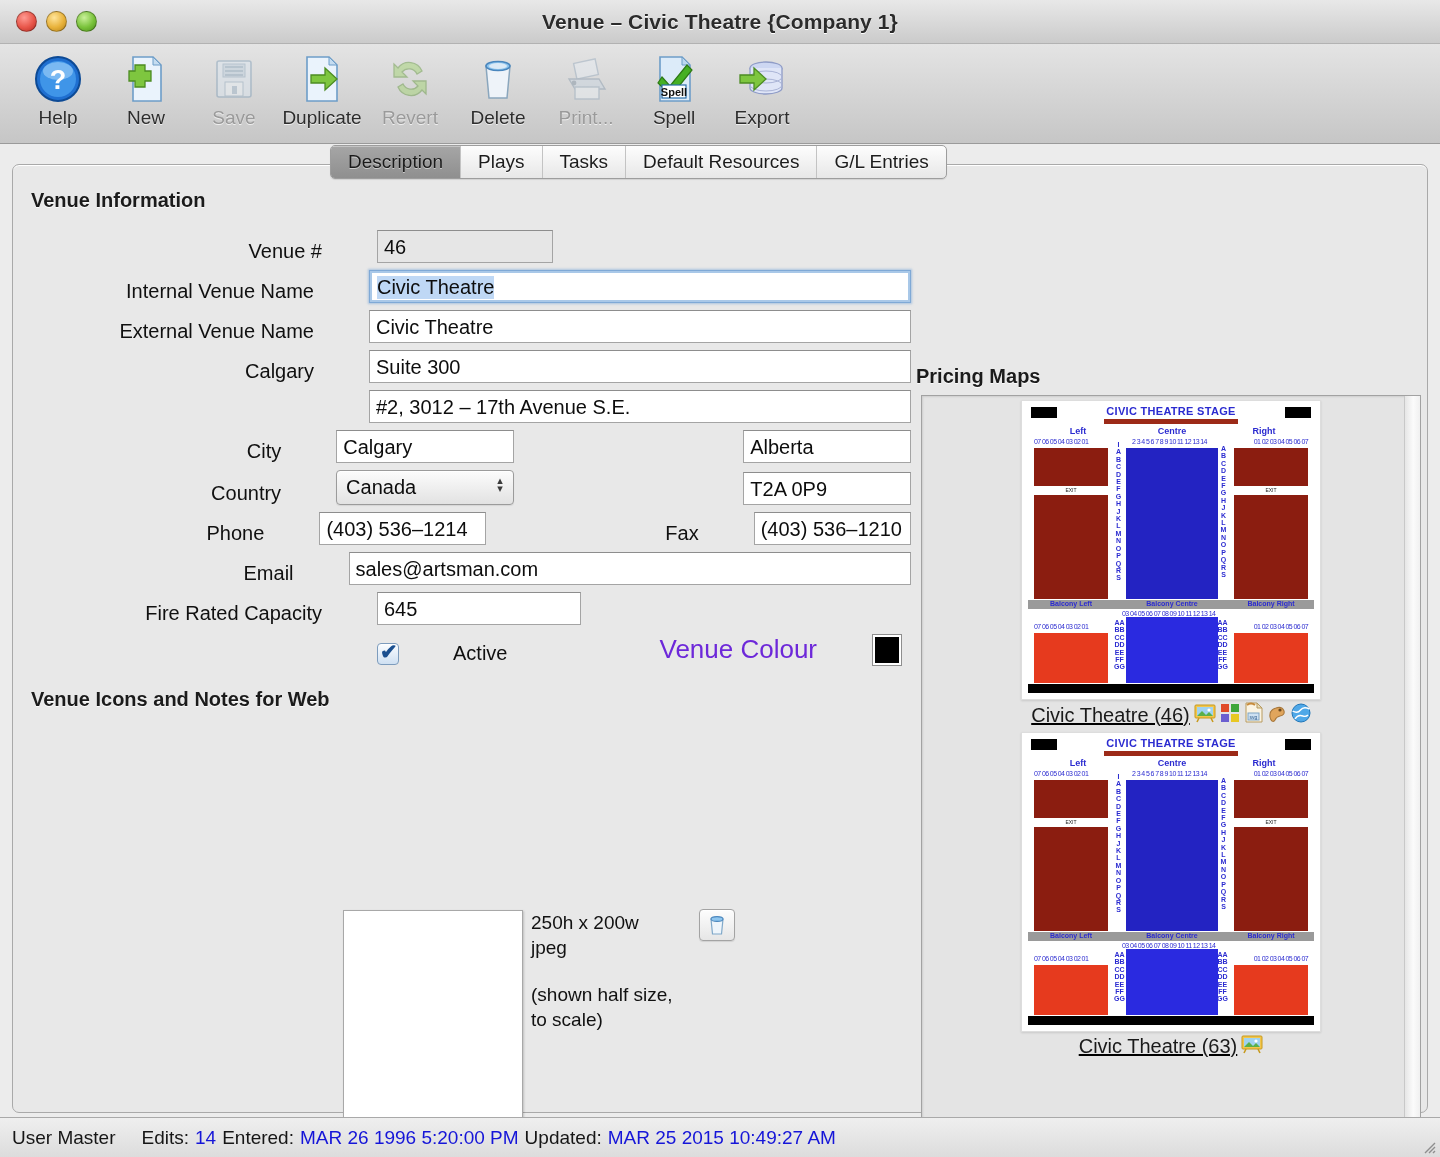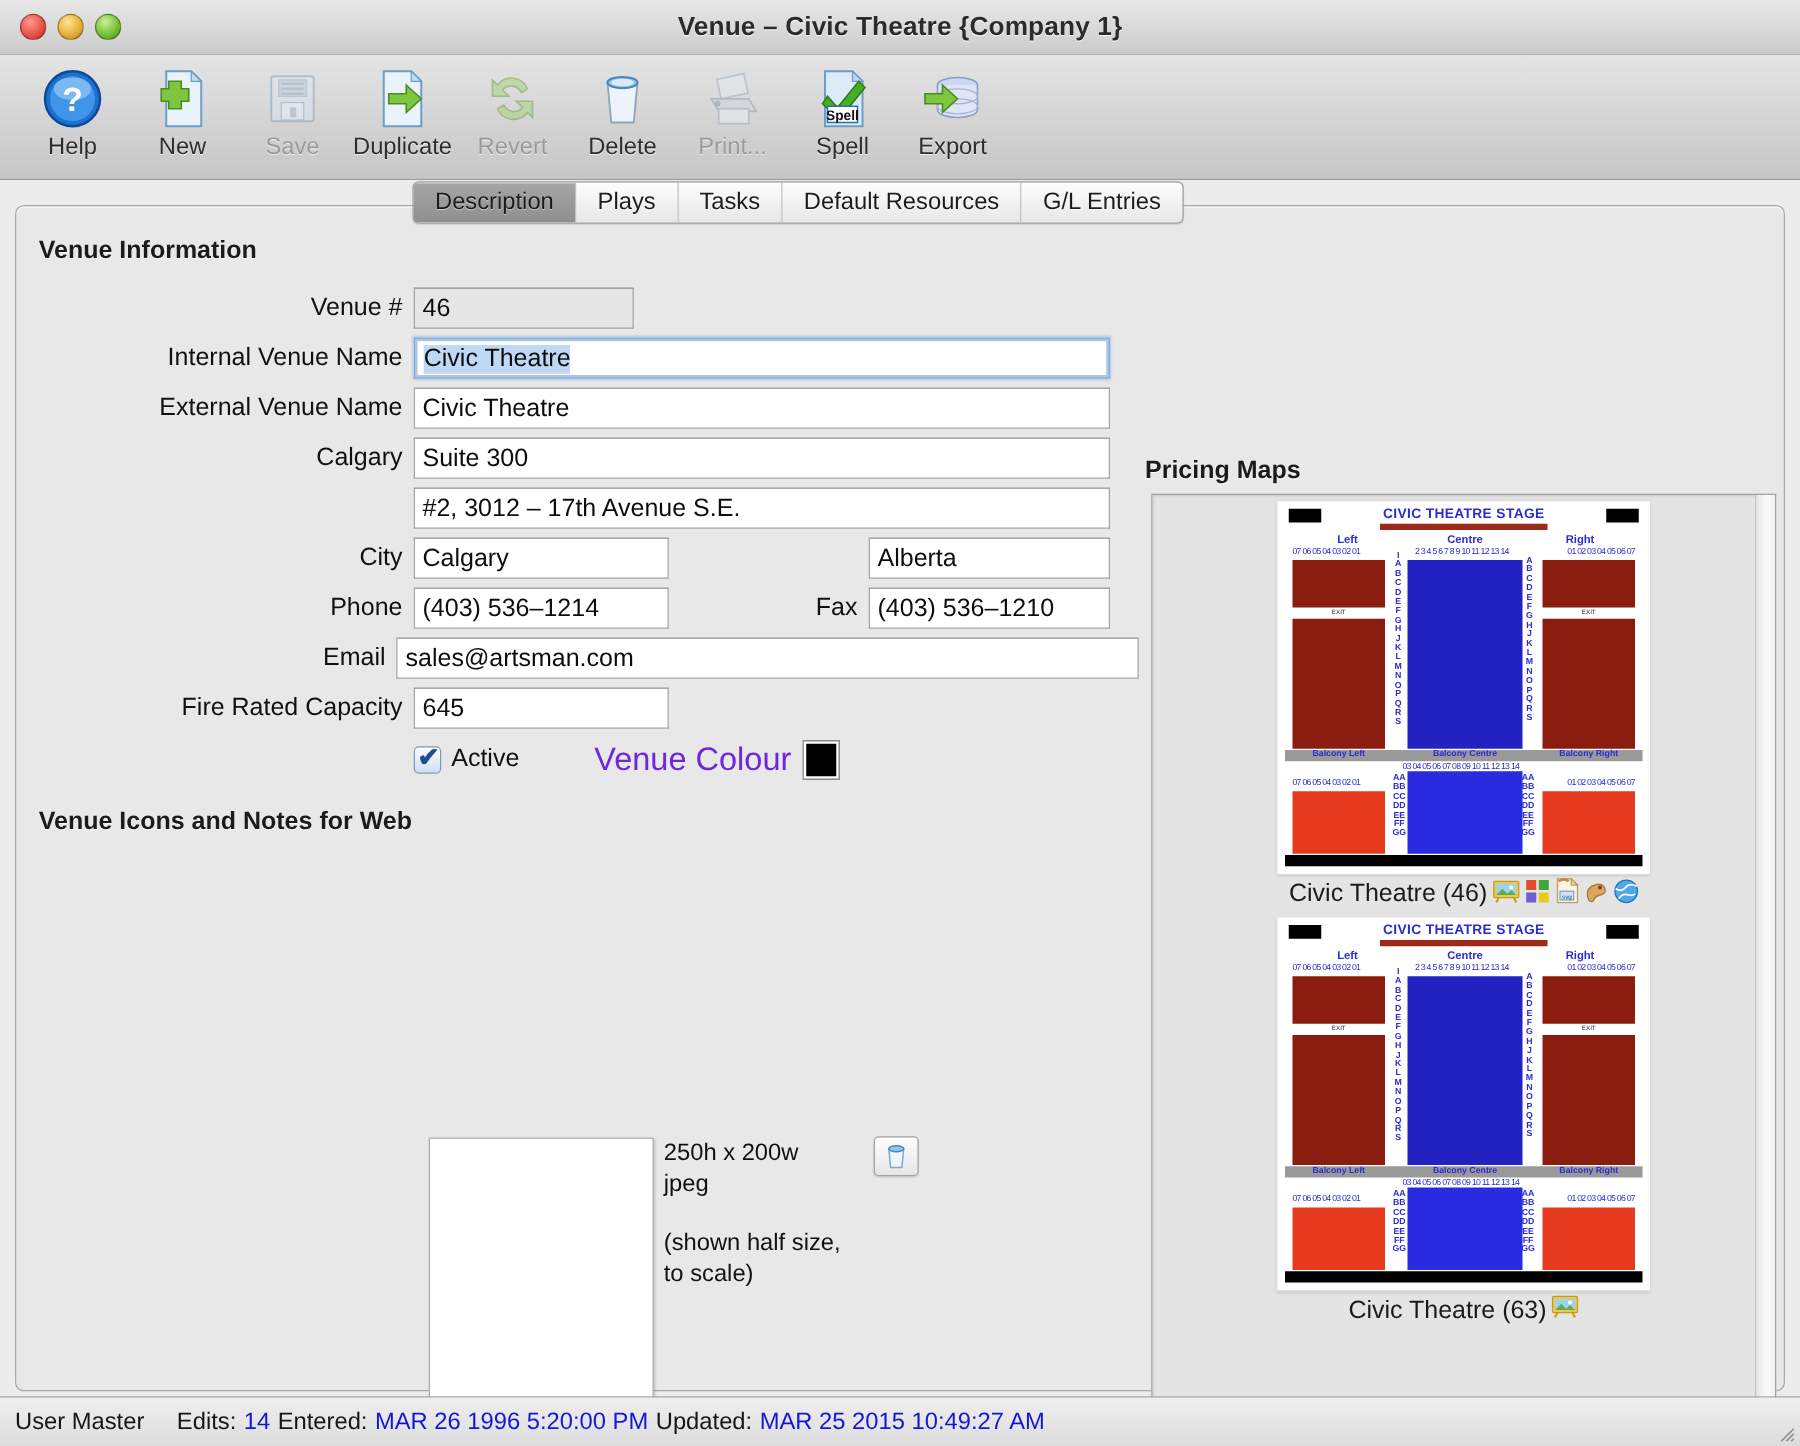--- a/index.html
+++ b/index.html
@@ -73,21 +73,21 @@
     box-shadow:inset 0 1px 0 #fff;
   }
 
   h3.sect{
     font-size:20px; font-weight:bold; color:#1b1b1b; margin:0;
     text-shadow:0 1px 0 rgba(255,255,255,.8);
   }
 
   
   .form{ position:absolute; left:18px; top:24px; width:880px; }
-  .row{ display:flex; align-items:center; margin-bottom:7px; }
+  .row{ display:flex; align-items:flex-end; margin-bottom:7px;gap:46px; }
   .lab{
     width:300px; text-align:right; padding-right:9px;
     font-size:20px; color:#101010;
   }
   .fld{
     height:33px; background:#fff; border:1px solid #a4a4a4;
     border-top-color:#8d8d8d;
     font-size:20px; color:#0d0d0d; padding:2px 5px 0 6px;
     display:flex; align-items:center; white-space:nowrap; overflow:hidden;
   }
@@ -145,21 +145,21 @@
   .pmtitle{ position:absolute; left:903px; top:200px; }
   .pmbox{
     position:absolute; left:908px; top:230px; width:500px; height:752px;
     background:#e4e4e4; border:1px solid #a2a2a2;
     box-shadow:inset 1px 1px 2px rgba(0,0,0,.10);
     overflow:hidden;
   }
   .pmscroll{ position:absolute; right:0; top:0; width:16px; height:100%;
     background:linear-gradient(90deg,#e6e6e6,#fbfbfb 55%,#f0f0f0);
     border-left:1px solid #c8c8c8; }
-  .maprow{ text-align:center; }
+  .maprow{ text-align:center;text-decoration:underline; }
   .mapimg{
     width:300px; height:300px; margin:4px auto 0; background:#fff;
     border:1px solid #ddd; position:relative; box-shadow:0 1px 2px rgba(0,0,0,.12);
   }
   .cap{ font-size:20px; color:#1a1a1a; margin-top:2px;
         display:flex; align-items:center; justify-content:center; gap:4px; }
 
   
   .m-speaker{ position:absolute; width:26px;height:11px;background:#000;}
   .m-stagetxt{ position:absolute; left:0; right:0; text-align:center;
@@ -361,20 +361,29 @@
         <div class="fld" style="width:557px">#2, 3012 – 17th Avenue S.E.</div>
       </div>
 
       <div class="row">
         <div class="lab">City</div>
         <div class="fld" style="width:204px">Calgary</div>
         <div style="width:160px"></div>
         <div class="fld" style="width:193px">Alberta</div>
       </div>
 
+      <div class="row">
+        <div class="lab">Country</div>
+        <div class="popup" style="width:204px">
+          <span>Canada</span>
+          <span class="arrows">▴<br>▾</span>
+        </div>
+        <div style="width:160px"></div>
+        <div class="fld" style="width:193px">T2A 0P9</div>
+      </div>
 
       <div class="row">
         <div class="lab">Phone</div>
         <div class="fld" style="width:204px">(403) 536–1214</div>
         <div style="width:91px"></div>
         <div style="width:69px;text-align:right;padding-right:9px;font-size:20px;color:#101010">Fax</div>
         <div class="fld" style="width:193px">(403) 536–1210</div>
       </div>
 
       <div class="row">

